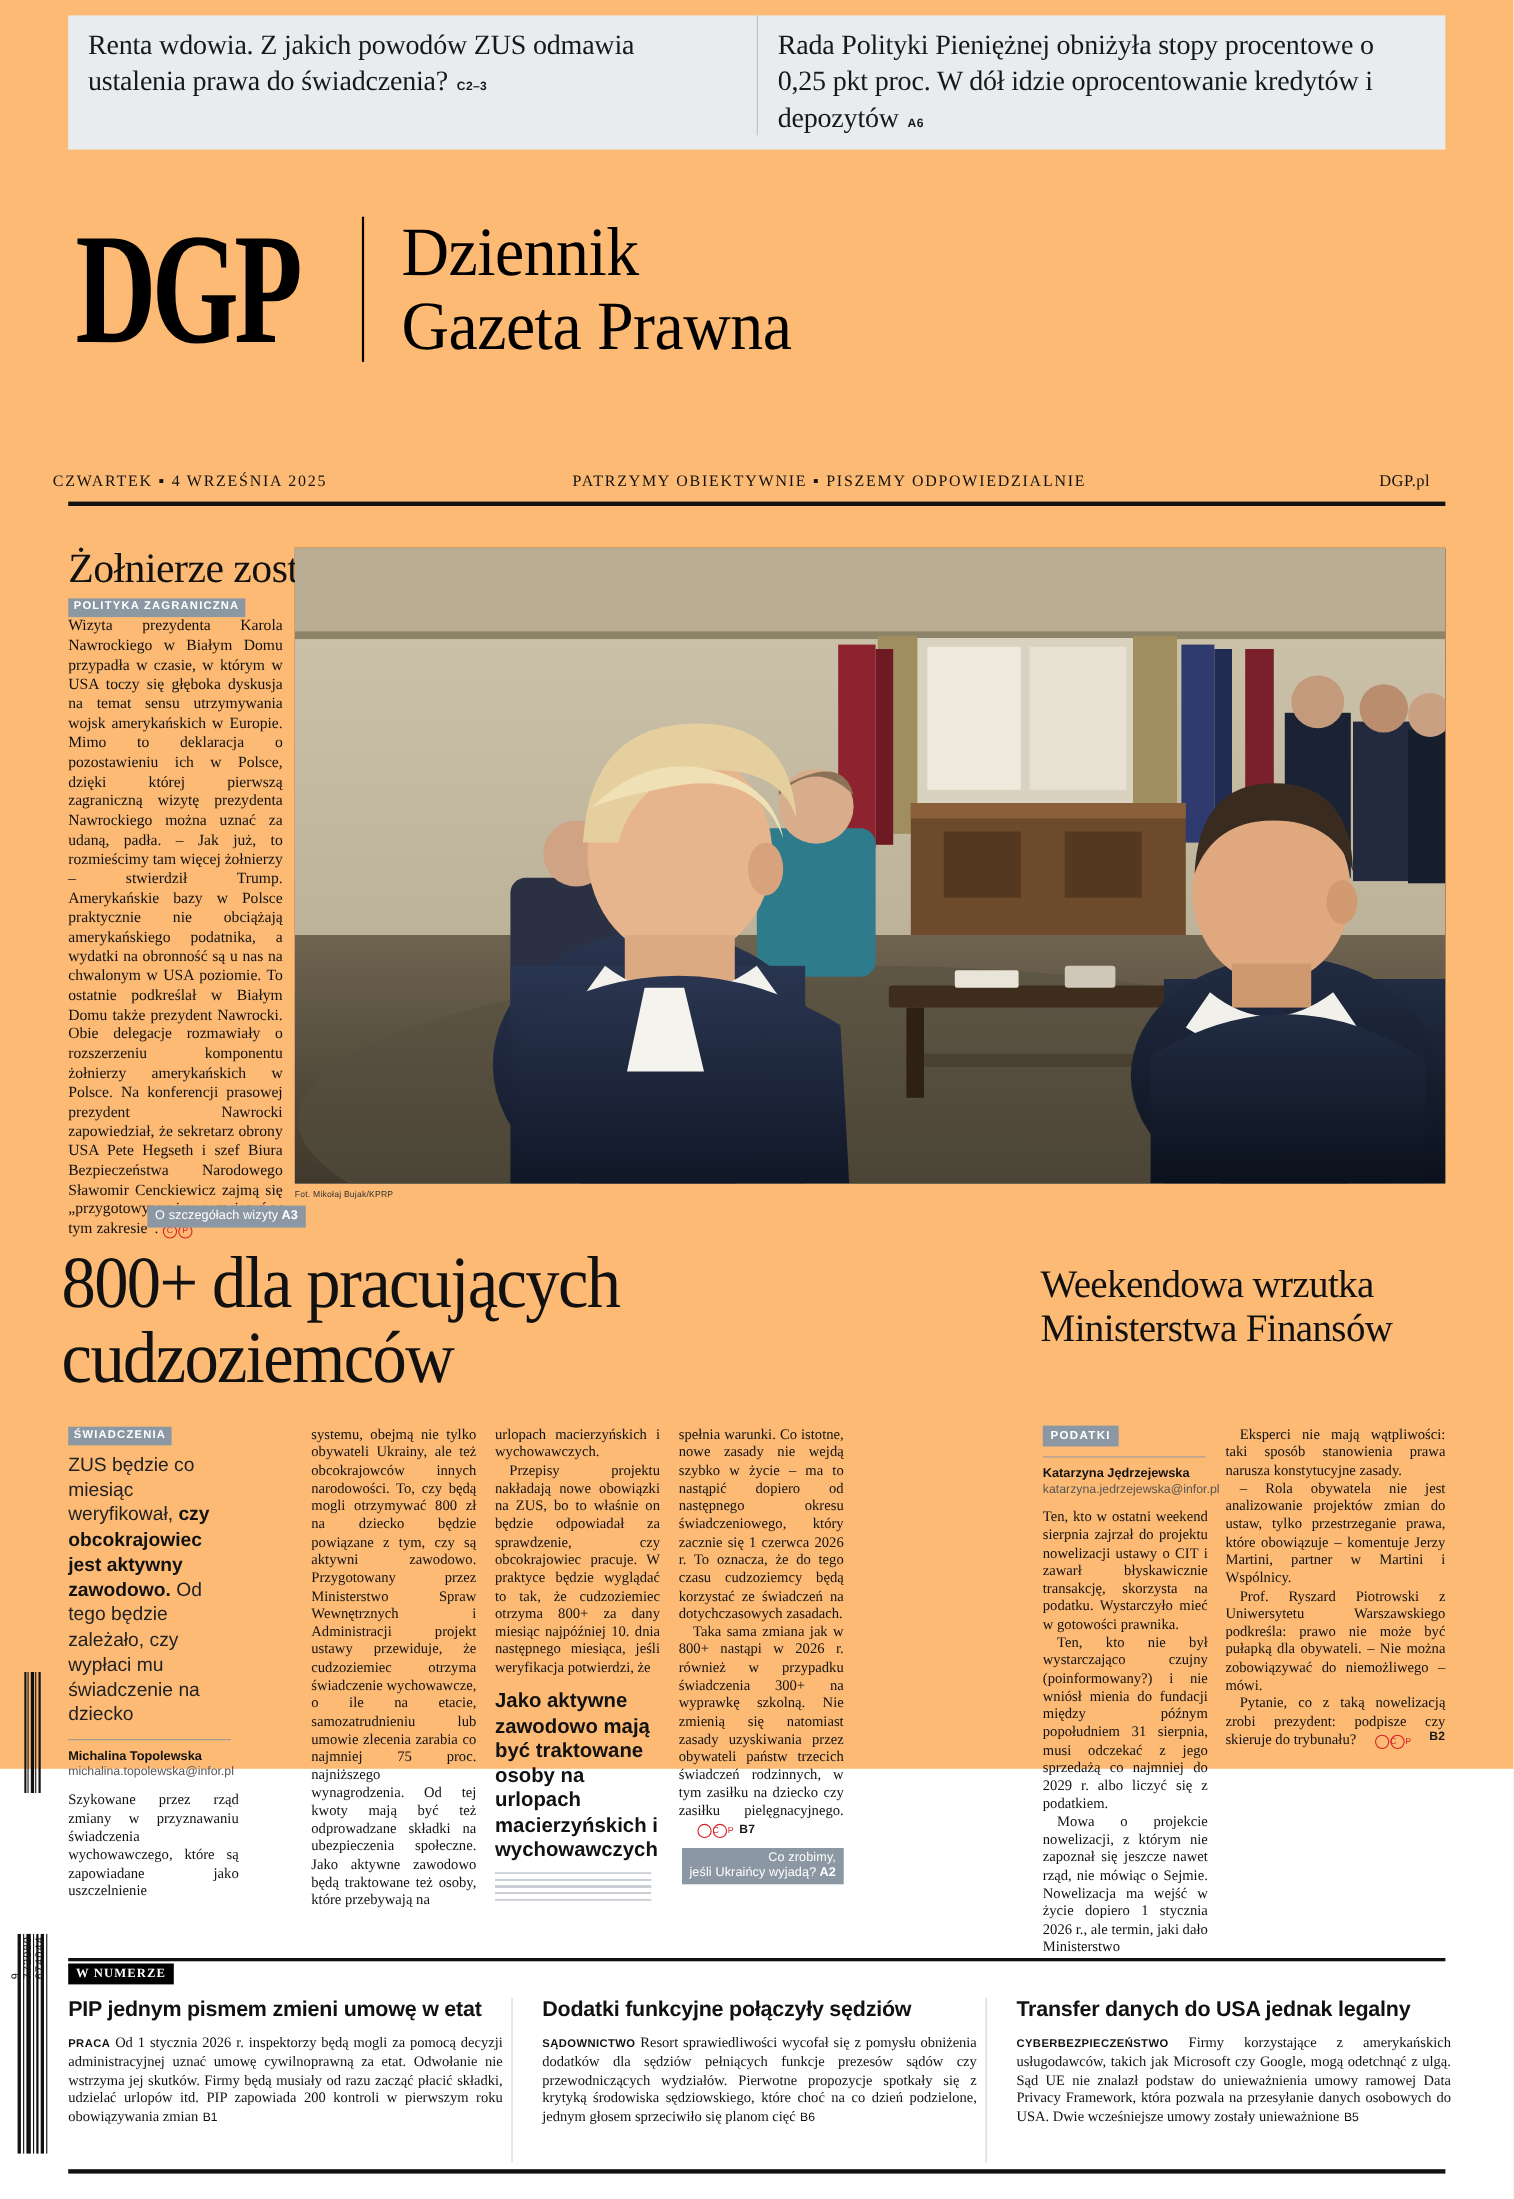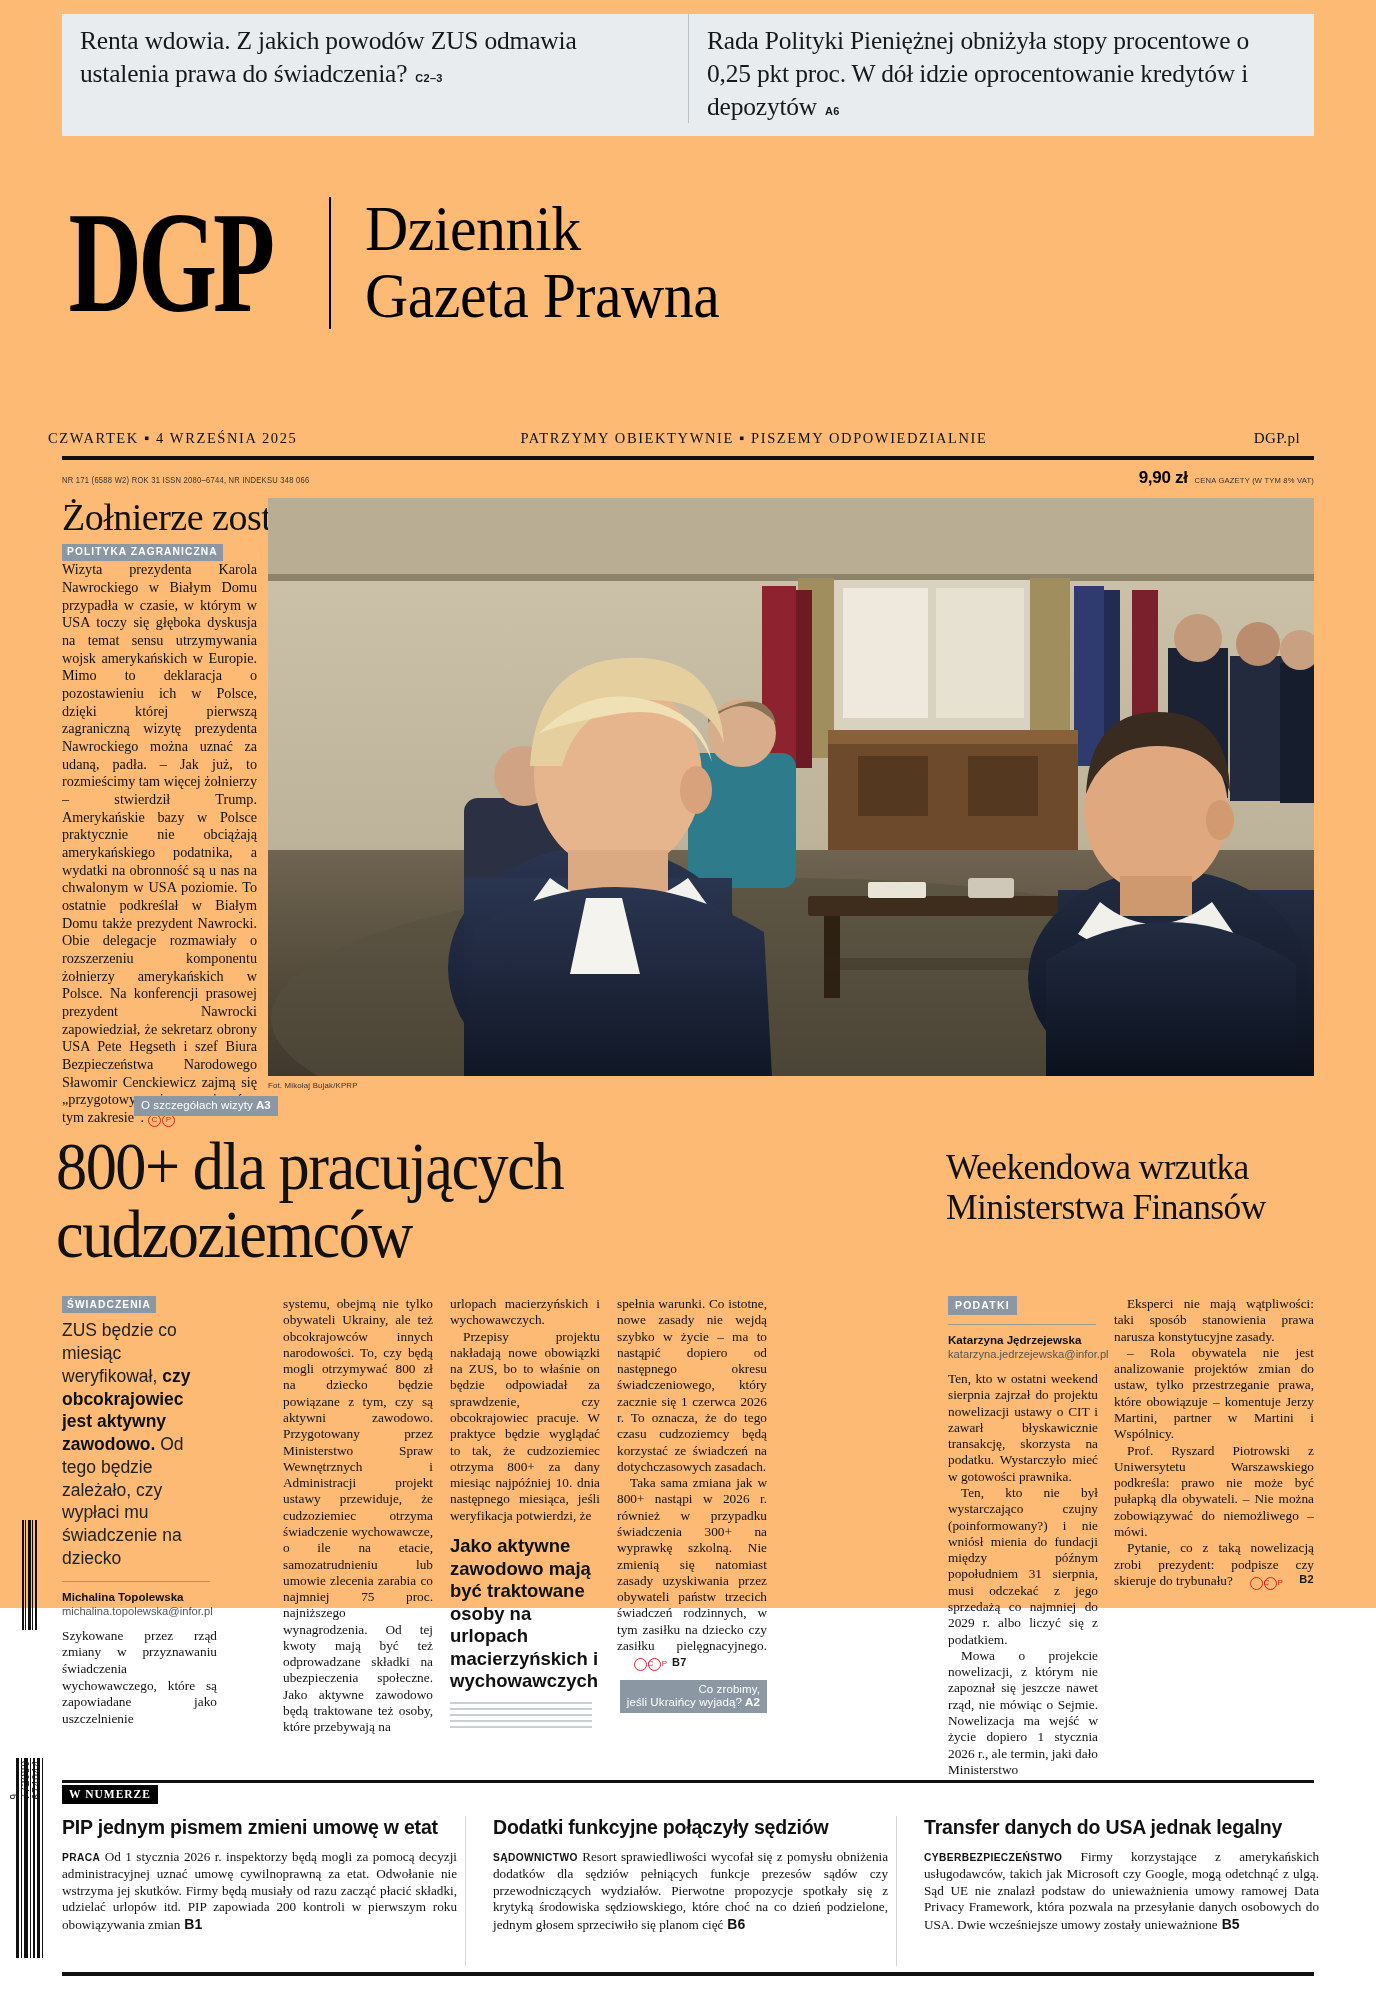--- a/index.html
+++ b/index.html
@@ -403,22 +403,22 @@
   .wn-cat {
     font-family: "Liberation Sans", sans-serif;
     font-size: 10.2px;
     font-weight: 700;
     letter-spacing: 0.4px;
     color: #111;
     text-transform: uppercase;
   }
   .wn-page {
     font-family: "Liberation Sans", sans-serif;
-    font-size: 14px;
-    font-weight: 700;
+    font-size: 11px;
+    font-weight: 400;
     color: #111;
     margin-left: 4px;
   }
   .bottom-rule {
     position: absolute;
     left: 62px; top: 1972px;
     width: 1252px; height: 4px;
     background: #111;
   }
 
@@ -468,27 +468,20 @@
       <div>Gazeta Prawna</div>
     </div>
   </div>
 
   <div class="slogan-row">
     <div class="date-txt">CZWARTEK ▪ 4 WRZEŚNIA 2025</div>
     <div class="slogan-txt">PATRZYMY OBIEKTYWNIE ▪ PISZEMY ODPOWIEDZIALNIE</div>
     <div class="site-txt">DGP.pl</div>
   </div>
   <div class="thick-rule"></div>
-  <div class="imprint-row">
-    <div class="imprint">NR 171 (6588 W2) ROK 31 ISSN 2080–6744, NR INDEKSU 348 066</div>
-    <div class="price-wrap">
-      <span class="price">9,90 zł</span>
-      <span class="price-note">CENA GAZETY (W TYM 8% VAT)</span>
-    </div>
-  </div>
 
   <div class="lead-title">Żołnierze zostają</div>
 
   <div class="lead-col">
     <div class="lead-body">
       <span class="kicker">POLITYKA ZAGRANICZNA</span><span>Wizyta prezydenta Karola Nawrockiego w Białym Domu przypadła w czasie, w którym w USA toczy się głęboka dyskusja na temat sensu utrzymywania wojsk amerykańskich w Europie. Mimo to deklaracja o pozostawieniu ich w Polsce, dzięki której pierwszą zagraniczną wizytę prezydenta Nawrockiego można uznać za udaną, padła. – Jak już, to rozmieścimy tam więcej żołnierzy – stwierdził Trump. Amerykańskie bazy w Polsce praktycznie nie obciążają amerykańskiego podatnika, a wydatki na obronność są u nas na chwalonym w USA poziomie. To ostatnie podkreślał w Białym Domu także prezydent Nawrocki. Obie delegacje rozmawiały o rozszerzeniu komponentu żołnierzy amerykańskich w Polsce. Na konferencji prasowej prezydent Nawrocki zapowiedział, że sekretarz obrony USA Pete Hegseth i szef Biura Bezpieczeństwa Narodowego Sławomir Cenckiewicz zajmą się „przygotowywaniem rozwiązań w tym zakresie”.</span><span class="cp-mark">&nbsp;<span>C</span><span>P</span></span>
     </div>
   </div>
 
   <div class="refbox refbox-pos">

